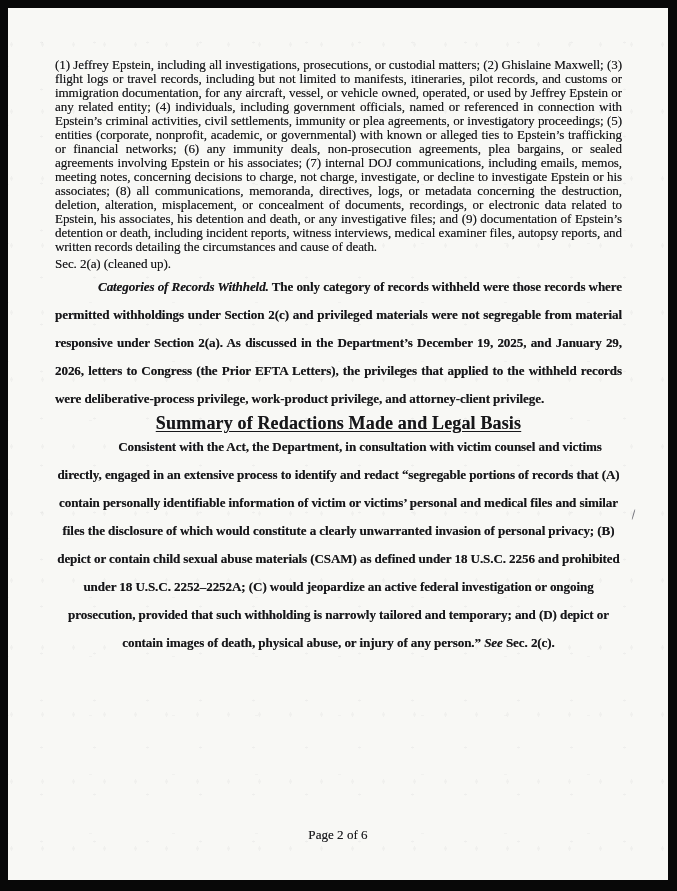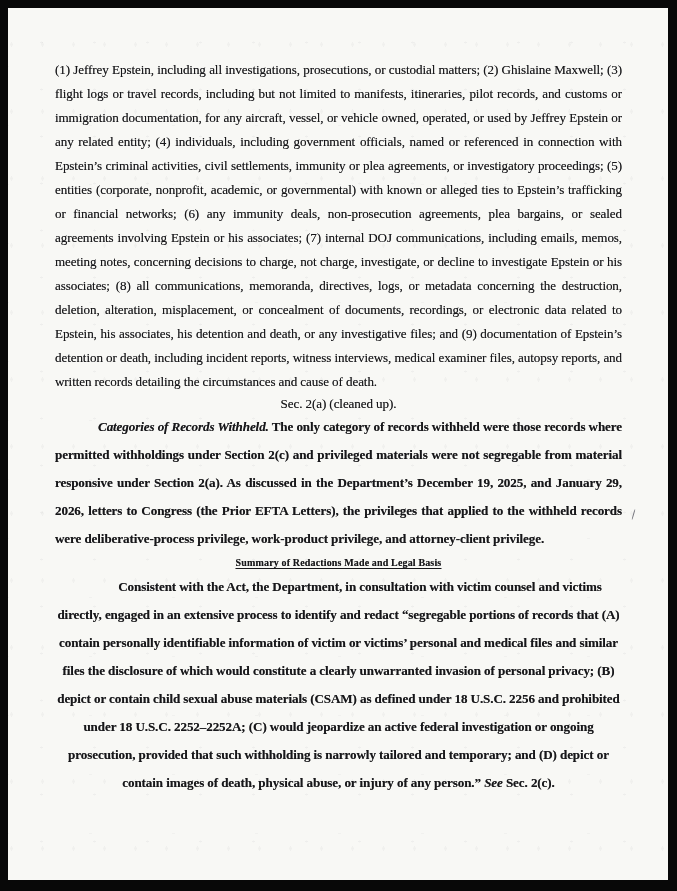--- a/index.html
+++ b/index.html
@@ -38,39 +38,38 @@
     overflow: hidden;
     color: #17171a;
     font-size: 13.1px;
     letter-spacing: -0.1px;
     text-shadow: 0 0 0.4px rgba(23,23,26,0.55);
   }
   .content p, .content h2 { margin: 0; }
   .quote {
     margin: 0 37px 0 39px;
     text-align: justify;
-    line-height: 24px;
+    line-height: 14px;
   }
   .cite {
     margin-top: 7px;
     line-height: 19.2px;
-    text-align: center;
   }
   .para {
     text-indent: 43px;
     line-height: 28px;
     font-weight: bold;
   }
   .justify { text-align: justify; }
   .para-cat   { margin-top: 15px; }
   .para-norec { margin-top: 13px; }
   .heading {
     margin-top: 13px;
     text-align: center;
-    font-size: 10px;
+    font-size: 18px;
     font-weight: bold;
     letter-spacing: 0.15px;
     text-decoration: underline;
     text-underline-offset: 2px;
     line-height: 20px;
   }
   .para-final { margin-top: 12px; text-align: center; }
   .italic { font-style: italic; }
   .footer {
     position: absolute;
@@ -107,16 +106,17 @@
 
       <p class="para justify para-cat"><span class="italic">Categories of Records Withheld.</span><span> The only category of records withheld were those records where permitted withholdings under Section 2(c) and privileged materials were not segregable from material responsive under Section 2(a). As discussed in the Department’s December 19, 2025, and January 29, 2026, letters to Congress (the Prior EFTA Letters), the privileges that applied to the withheld records were deliberative-process privilege, work-product privilege, and attorney-client privilege.</span></p>
 
 
       <h2 class="heading">Summary of Redactions Made and Legal Basis</h2>
 
       <p class="para para-final"><span>Consistent with the Act, the Department, in consultation with victim counsel and victims directly, engaged in an extensive process to identify and redact “segregable portions of records that (A) contain personally identifiable information of victim or victims’ personal and medical files and similar files the disclosure of which would constitute a clearly unwarranted invasion of personal privacy; (B) depict or contain child sexual abuse materials (CSAM) as defined under 18 U.S.C. 2256 and prohibited under 18 U.S.C. 2252–2252A; (C) would jeopardize an active federal investigation or ongoing prosecution, provided that such withholding is narrowly tailored and temporary; and (D) depict or contain images of death, physical abuse, or injury of any person.” </span><span class="italic">See</span><span> Sec. 2(c).</span></p>
 
     </div>
 
+    <div class="footer">Page 2 of 6</div>
 
     <span class="artifact"></span>
   </div>
 </div>
 
 </body></html>

